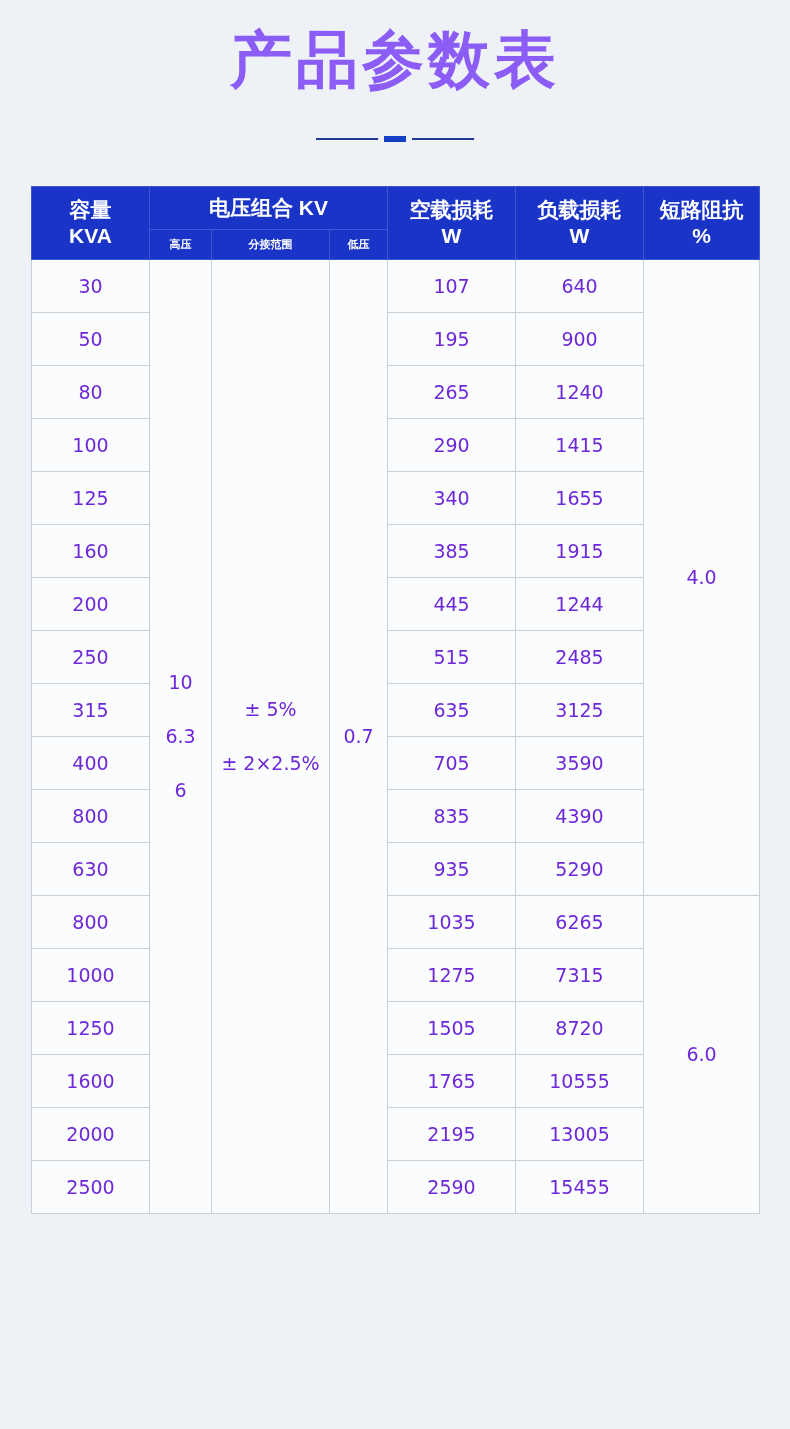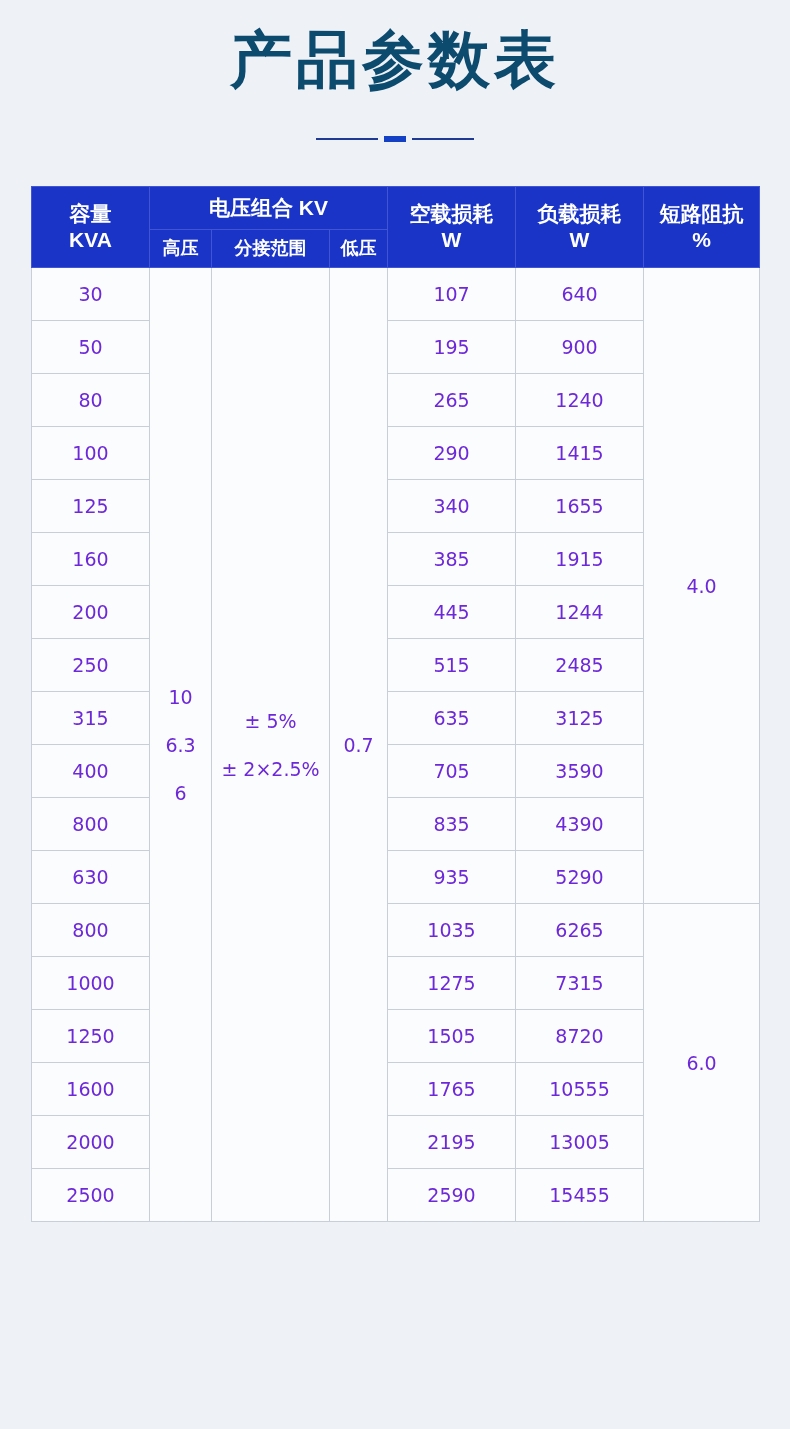--- a/index.html
+++ b/index.html
@@ -49,21 +49,21 @@
     letter-spacing: 0.6px;
     color: #5a6270;
     font-family: "Liberation Sans", sans-serif;
   }
 
   .title {
     text-align: center;
     font-size: 62px;
     font-weight: 700;
     letter-spacing: 4px;
-    color: #0c4a6e;
+    color: #8b5cf6;
     margin: 18px 0 0 0;
     font-family: "DejaVu Sans", "Liberation Sans", sans-serif;
   }
 
   .divider {
     display: flex;
     align-items: center;
     justify-content: center;
     margin-top: 34px;
     gap: 0;
@@ -102,42 +102,42 @@
     color: #ffffff;
     border-color: #3f55d4;
     font-weight: 700;
     padding: 8px 0;
   }
   .th-main {
     font-size: 21px;
     line-height: 1.22;
   }
   .th-sub {
-    font-size: 18px;
+    font-size: 11px;
     line-height: 1.2;
     padding: 7px 2px;
   }
 
   table.param tbody td {
     background: #fbfcfd;
     color: #6d28d9;
     font-size: 19px;
     height: 50px;
     font-family: "DejaVu Sans", "Liberation Sans", sans-serif;
   }
   td.merge {
     font-size: 21px;
     line-height: 1.9;
   }
   td.merge .stack {
     display: flex;
     flex-direction: column;
     align-items: center;
     justify-content: center;
-    gap: 12px;
+    gap: 18px;
   }
   td.imp {
     font-size: 22px;
   }
   .col-kva   { width: 118px; }
   .col-hv    { width: 62px; }
   .col-tap   { width: 118px; }
   .col-lv    { width: 58px; }
   .col-nll   { width: 128px; }
   .col-ll    { width: 128px; }

